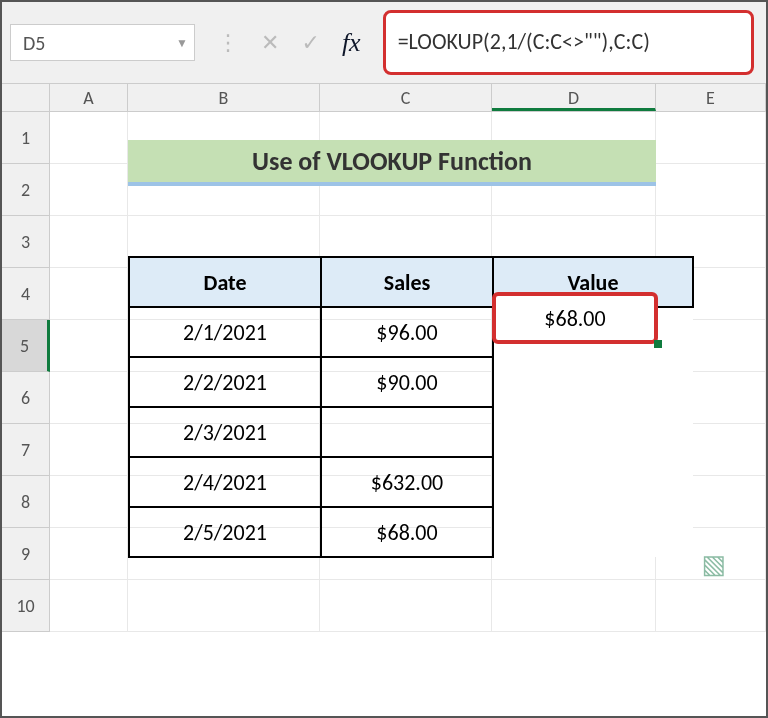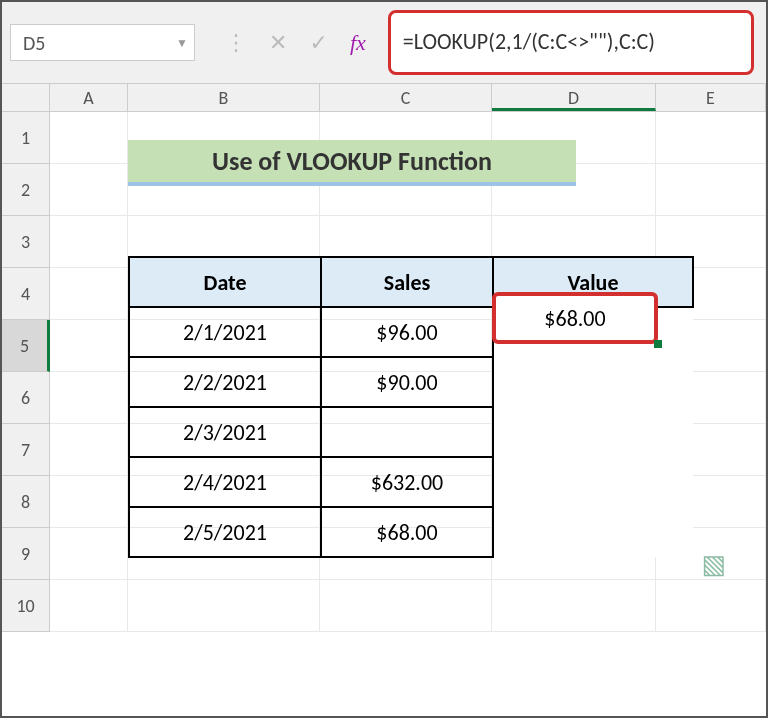--- a/index.html
+++ b/index.html
@@ -13,21 +13,21 @@
     }
     .formula-bar {
       display: flex;
       align-items: stretch;
       background: #f0f0f0;
       border-bottom: 1px solid #ccc;
       height: 82px;
     }
     .name-box {
       width: 185px;
-      margin: 22px 12px 22px 8px;
+      margin: 22px 4px 22px 8px;
       background: #fff;
       border: 1px solid #ccc;
       display: flex;
       align-items: center;
       padding: 0 12px;
       font-size: 20px;
       color: #555;
       position: relative;
     }
     .name-box .dd {
@@ -40,22 +40,22 @@
       display: flex;
       align-items: center;
       gap: 22px;
       padding: 0 18px;
       color: #bbb;
       font-size: 22px;
     }
     .fx-label {
       font-style: italic;
       font-family: 'Times New Roman', serif;
-      color: #a21caf;
-      font-size: 22px;
+      color: #0f172a;
+      font-size: 26px;
     }
     .formula-text {
       flex: 1;
       margin: 8px 12px 8px 4px;
       background: #fff;
       border: 3px solid #d32f2f;
       border-radius: 8px;
       display: flex;
       align-items: center;
       padding: 4px 12px;
@@ -115,21 +115,21 @@
       border-bottom: 1px solid #e8e8e8;
       display: flex;
       align-items: center;
       justify-content: center;
       font-size: 20px;
     }
     .title-cell {
       position: absolute;
       left: 126px;
       top: 56px;
-      width: 448px;
+      width: 528px;
       height: 46px;
       background: #c5e0b4;
       border-bottom: 4px solid #9dc3e6;
       display: flex;
       align-items: center;
       justify-content: center;
       font-size: 26px;
       font-weight: bold;
       color: #333;
     }

